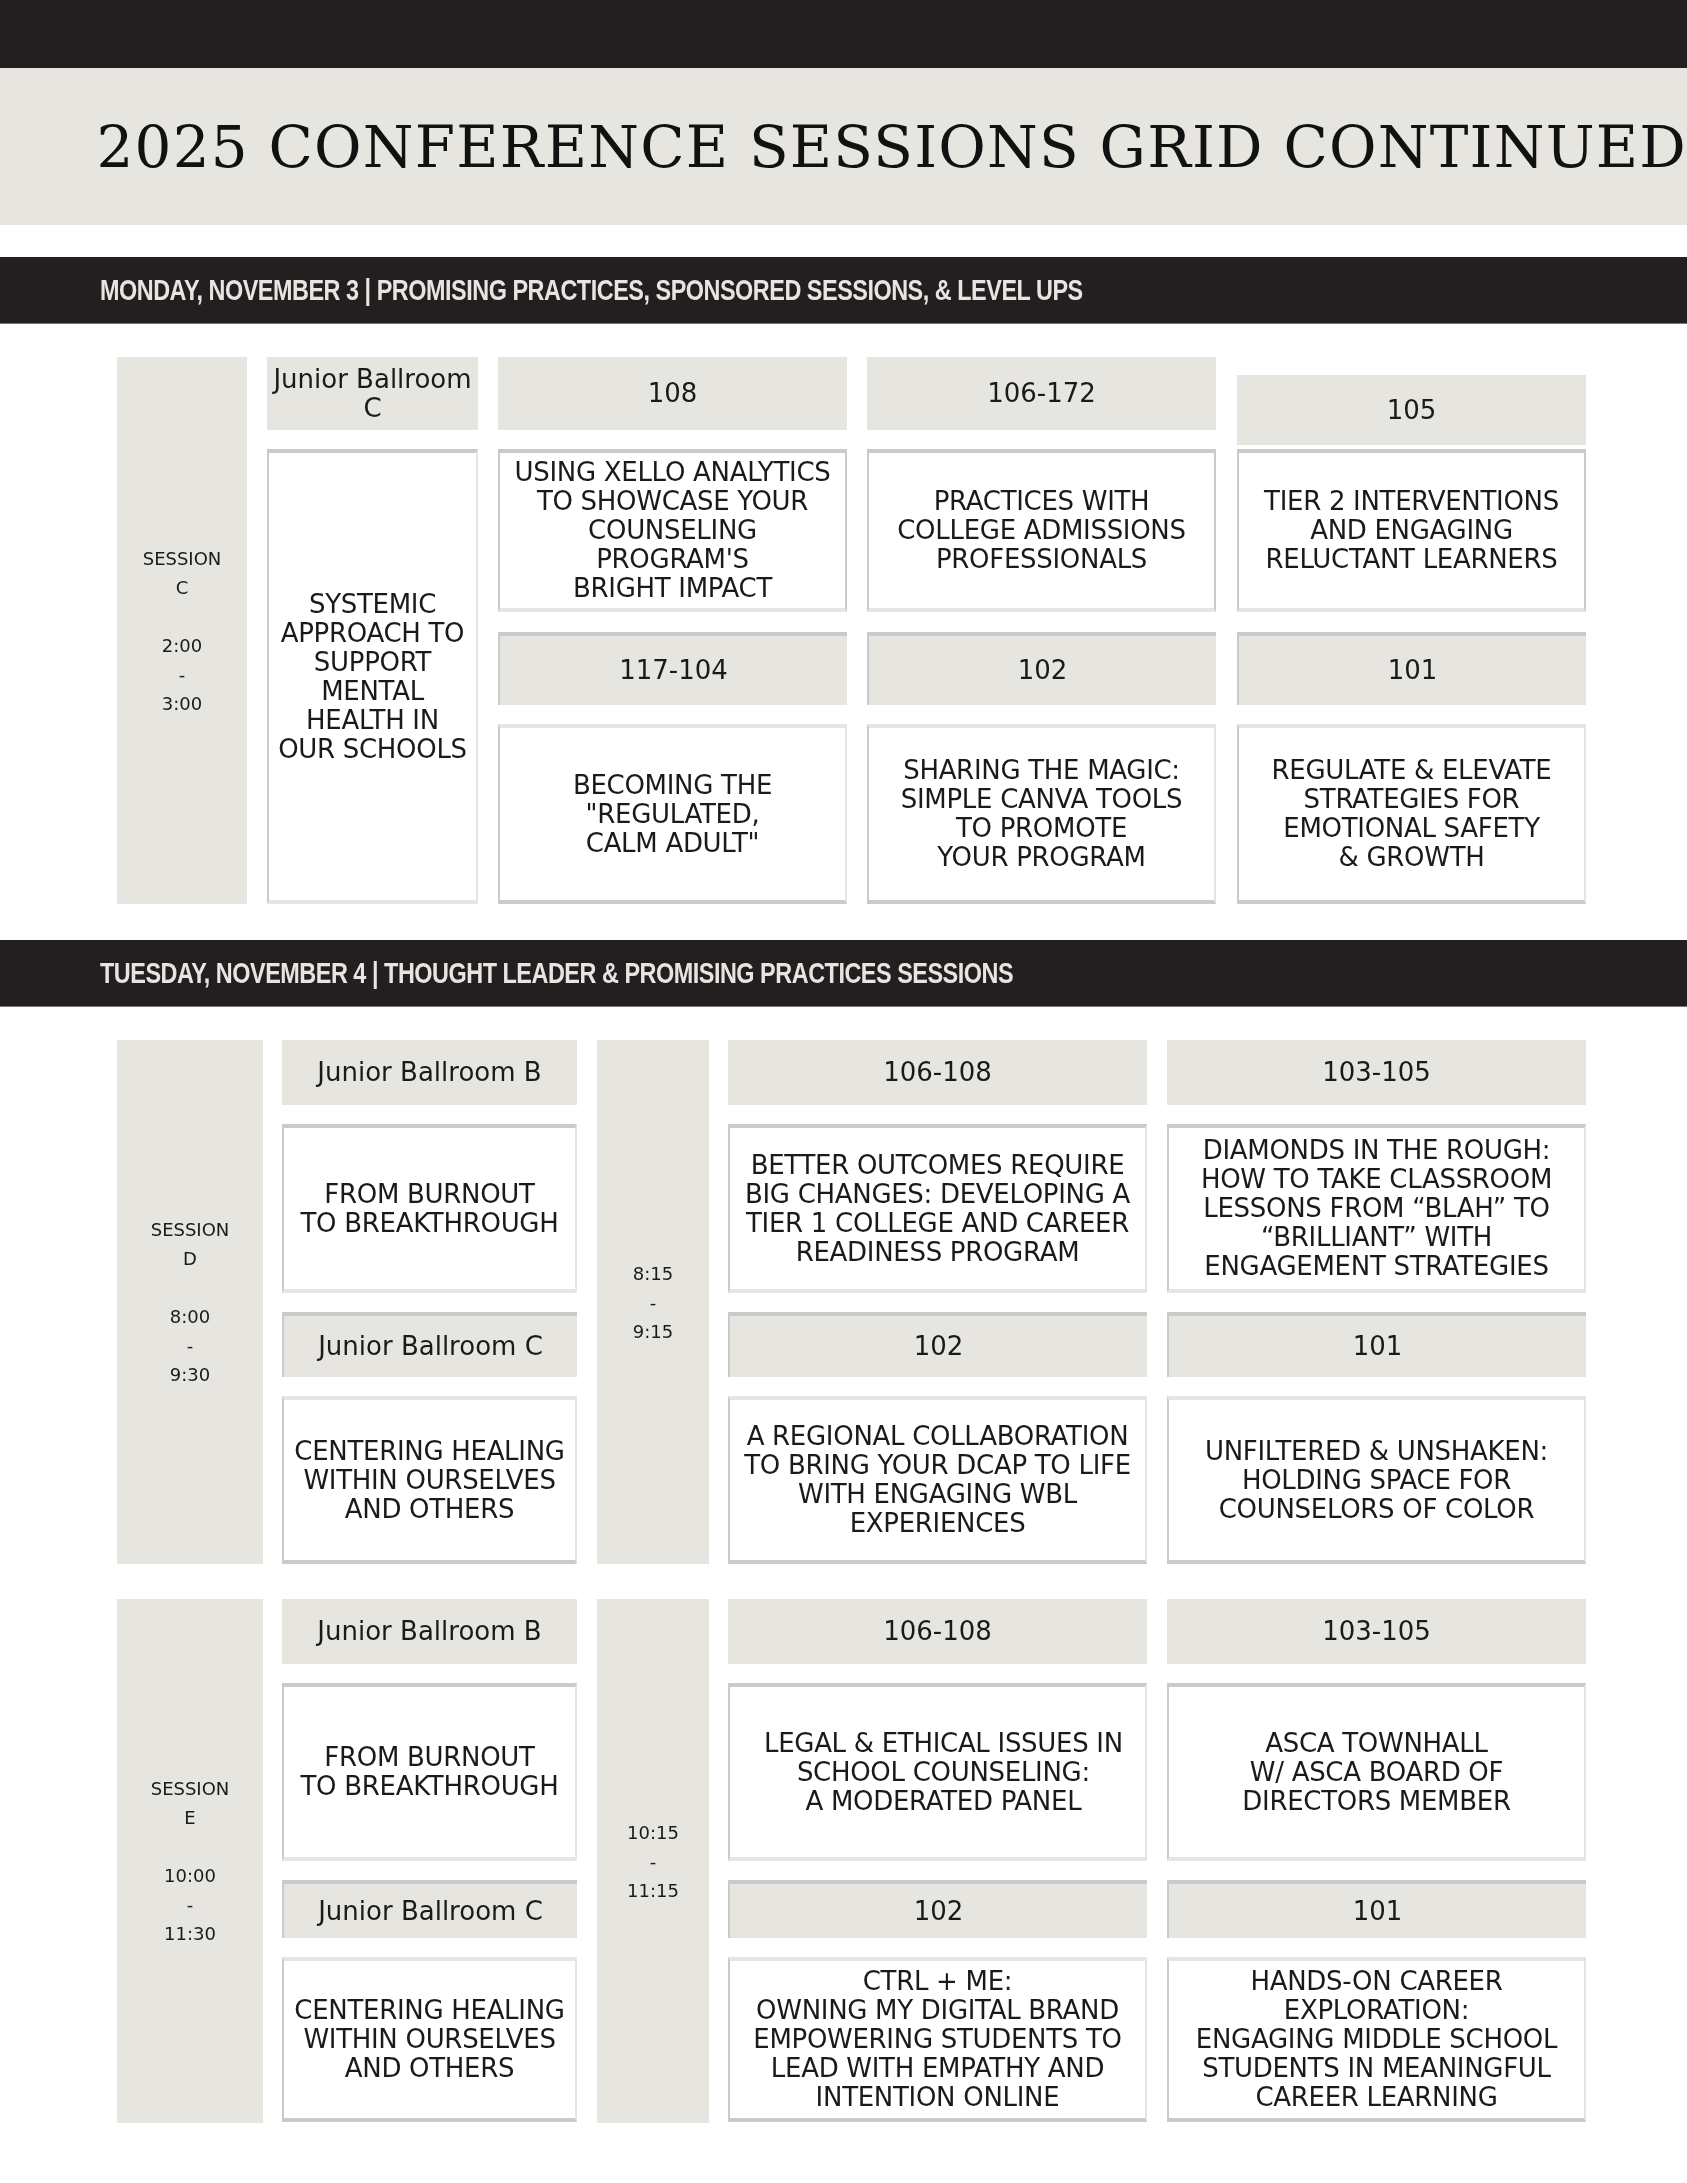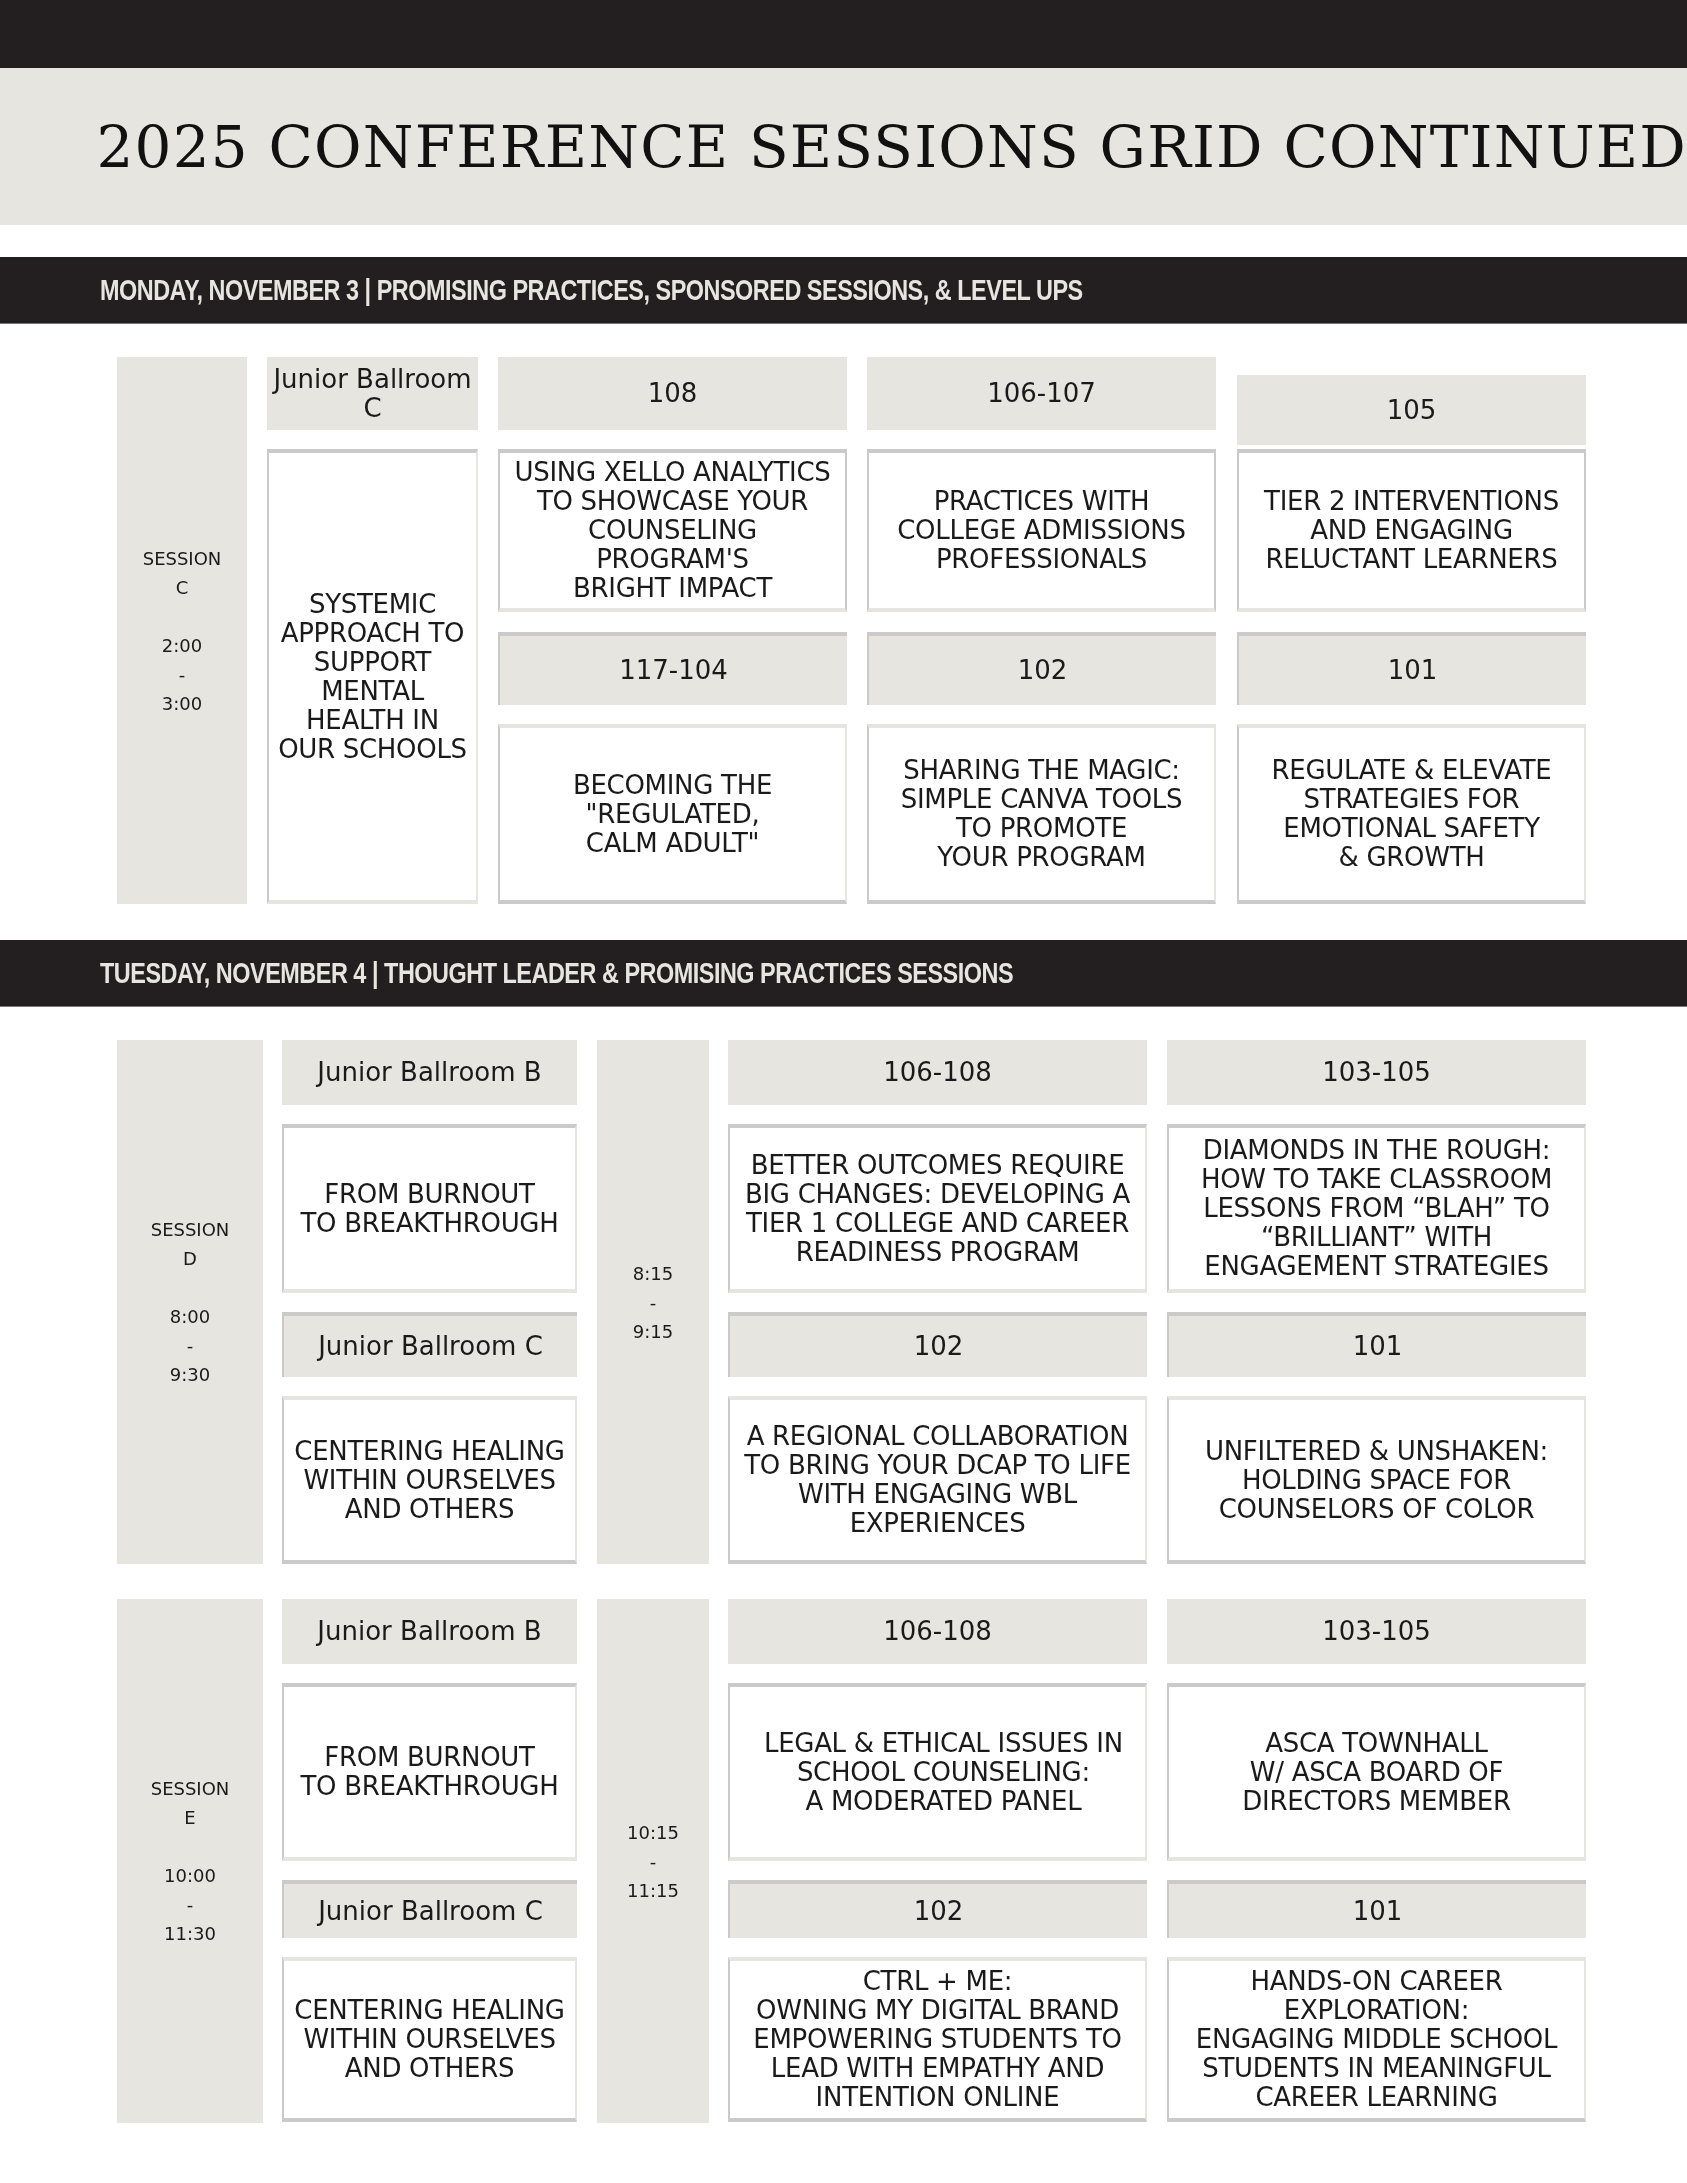--- a/index.html
+++ b/index.html
@@ -44,21 +44,21 @@
   <div class="abs beige cell hdr" style="left:267px; top:357px; width:211px; height:73px;">Junior
 Ballroom C</div>
   <div class="abs box cell stxt" style="left:267px; top:449px; width:211px; height:455px; border-bottom-color:#e7e5df;">SYSTEMIC
 APPROACH TO
 SUPPORT
 MENTAL
 HEALTH IN
 OUR SCHOOLS</div>
 
   <div class="abs beige cell hdr" style="left:498px; top:357px; width:349px; height:73px;">108</div>
-  <div class="abs beige cell hdr" style="left:867px; top:357px; width:349px; height:73px;">106-107</div>
+  <div class="abs beige cell hdr" style="left:867px; top:357px; width:349px; height:73px;">106-172</div>
   <div class="abs beige cell hdr" style="left:1237px; top:375px; width:349px; height:70px;">105</div>
 
   <div class="abs box cell stxt r" style="left:498px; top:449px; width:349px; height:163px;">USING XELLO ANALYTICS
 TO SHOWCASE YOUR
 COUNSELING PROGRAM'S
 BRIGHT IMPACT</div>
   <div class="abs box cell stxt r" style="left:867px; top:449px; width:349px; height:163px;">PRACTICES WITH
 COLLEGE ADMISSIONS
 PROFESSIONALS</div>
   <div class="abs box cell stxt r" style="left:1237px; top:449px; width:349px; height:163px;">TIER 2 INTERVENTIONS

